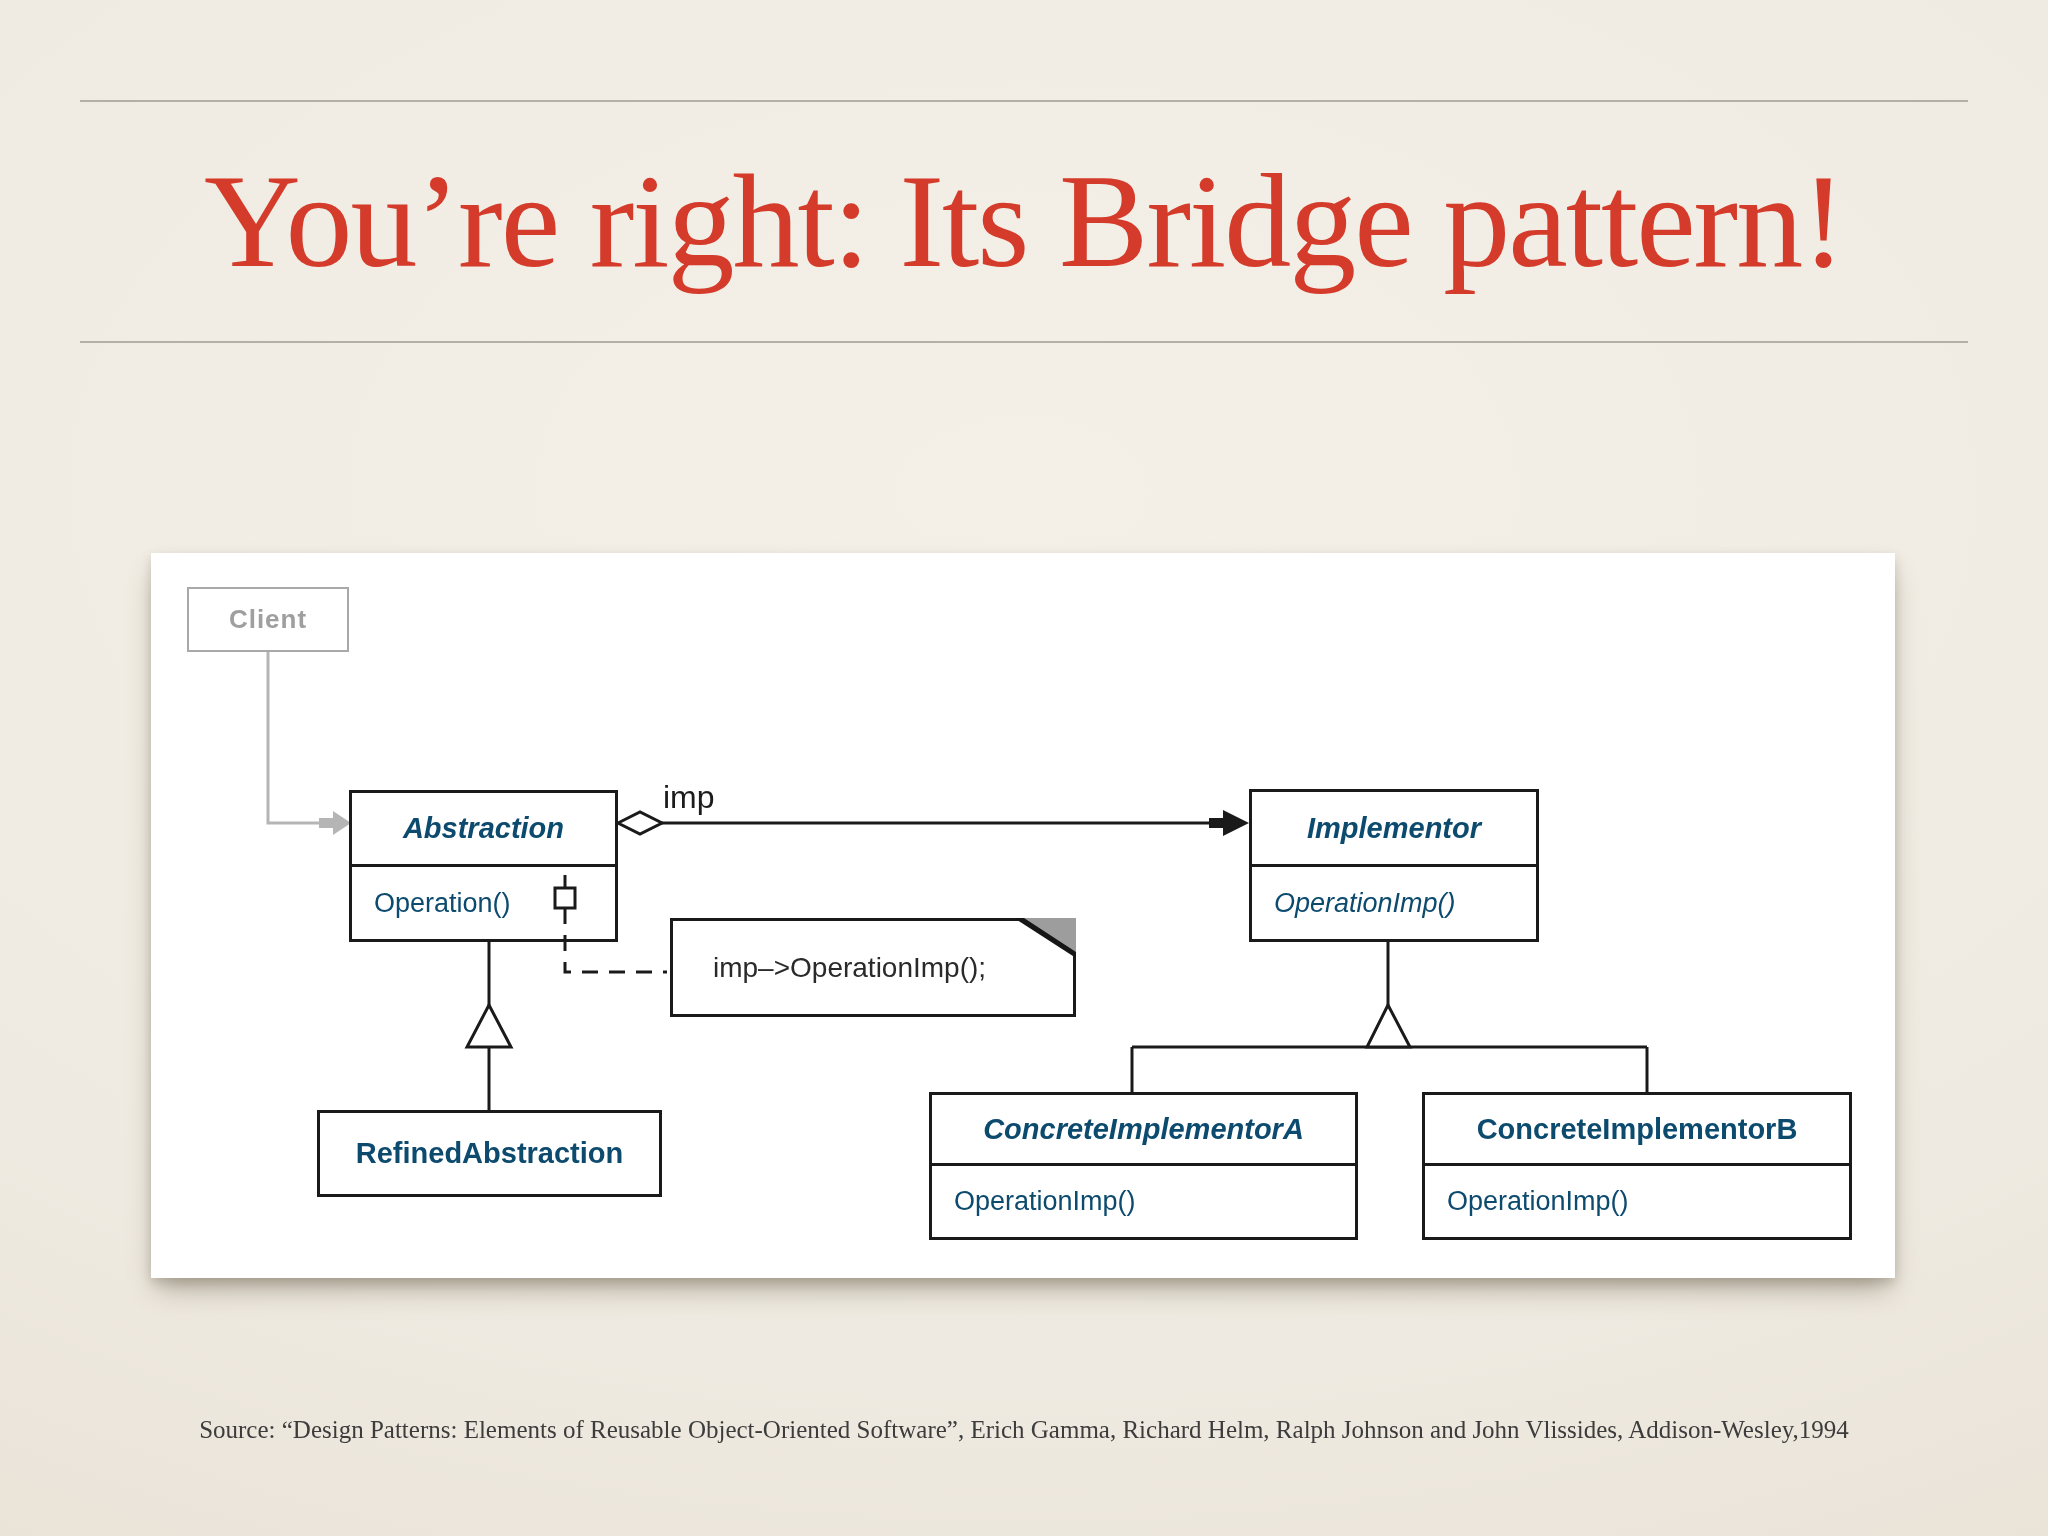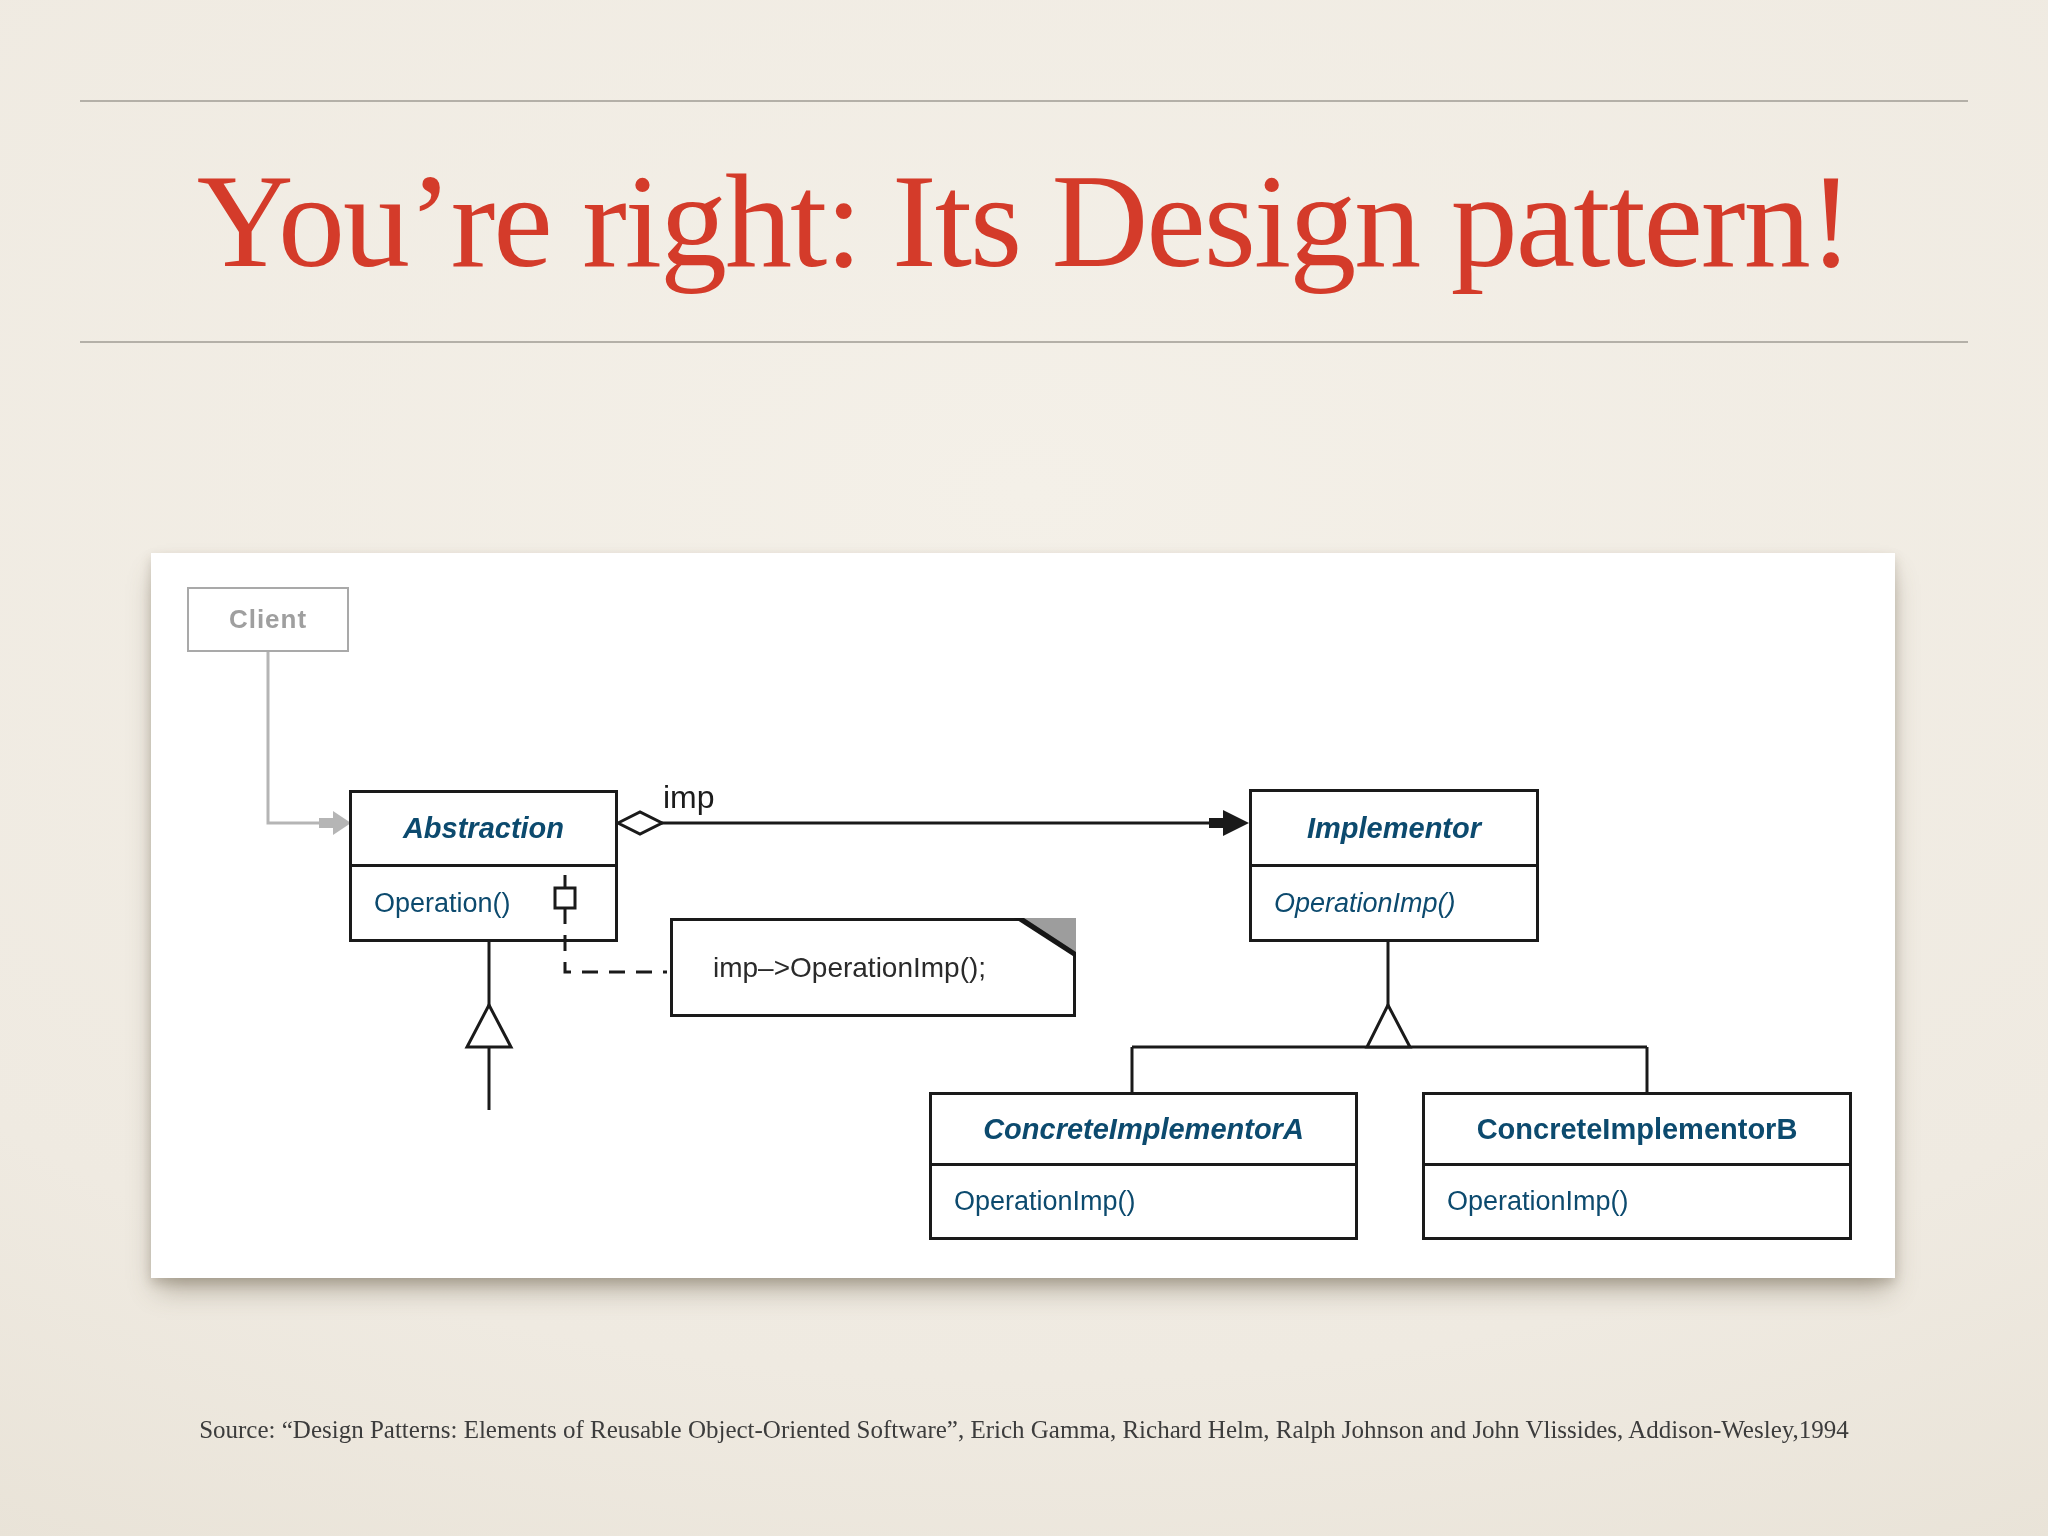--- a/index.html
+++ b/index.html
@@ -62,21 +62,21 @@
     font-size:25px; color:#3c3c3c;
   }
 </style>
 </head>
 <body>
 
 <div class="slide">
 
   <div class="rule rule-top"></div>
   <div class="title-wrap">
-    <h1 class="title" style="color: rgb(212, 59, 42);">You’re right: Its Design pattern!</h1>
+    <h1 class="title" style="color: rgb(212, 59, 42);">You’re right: Its Bridge pattern!</h1>
   </div>
   <div class="rule rule-bottom"></div>
 
   <div class="panel">
 
     <svg width="1744" height="725" viewBox="0 0 1744 725">
 
       <polyline points="117,99 117,270 184,270" fill="none" stroke="#b5b5b5" stroke-width="3"></polyline>
       <rect x="168" y="265" width="16" height="10" fill="#b5b5b5"></rect>
       <polygon points="182,258 200,270 182,282" fill="#b5b5b5"></polygon>
@@ -103,20 +103,23 @@
     <div class="cls" style="left:198px; top:237px; width:269px; height:152px;">
       <div class="name italic" style="height:74px;">Abstraction</div>
       <div class="method" style="height:72px;">Operation()</div>
     </div>
 
     <div class="cls" style="left:1098px; top:236px; width:290px; height:153px;">
       <div class="name italic" style="height:75px;">Implementor</div>
       <div class="method italic" style="height:72px;">OperationImp()</div>
     </div>
 
+    <div class="cls" style="left:166px; top:557px; width:345px; height:87px;">
+      <div class="name solo">RefinedAbstraction</div>
+    </div>
 
     <div class="cls" style="left:778px; top:539px; width:429px; height:148px;">
       <div class="name" style="height:71px;font-style:italic;">ConcreteImplementorA</div>
       <div class="method" style="height:71px;">OperationImp()</div>
     </div>
 
     <div class="cls" style="left:1271px; top:539px; width:430px; height:148px;">
       <div class="name" style="height:71px;">ConcreteImplementorB</div>
       <div class="method" style="height:71px;">OperationImp()</div>
     </div>

